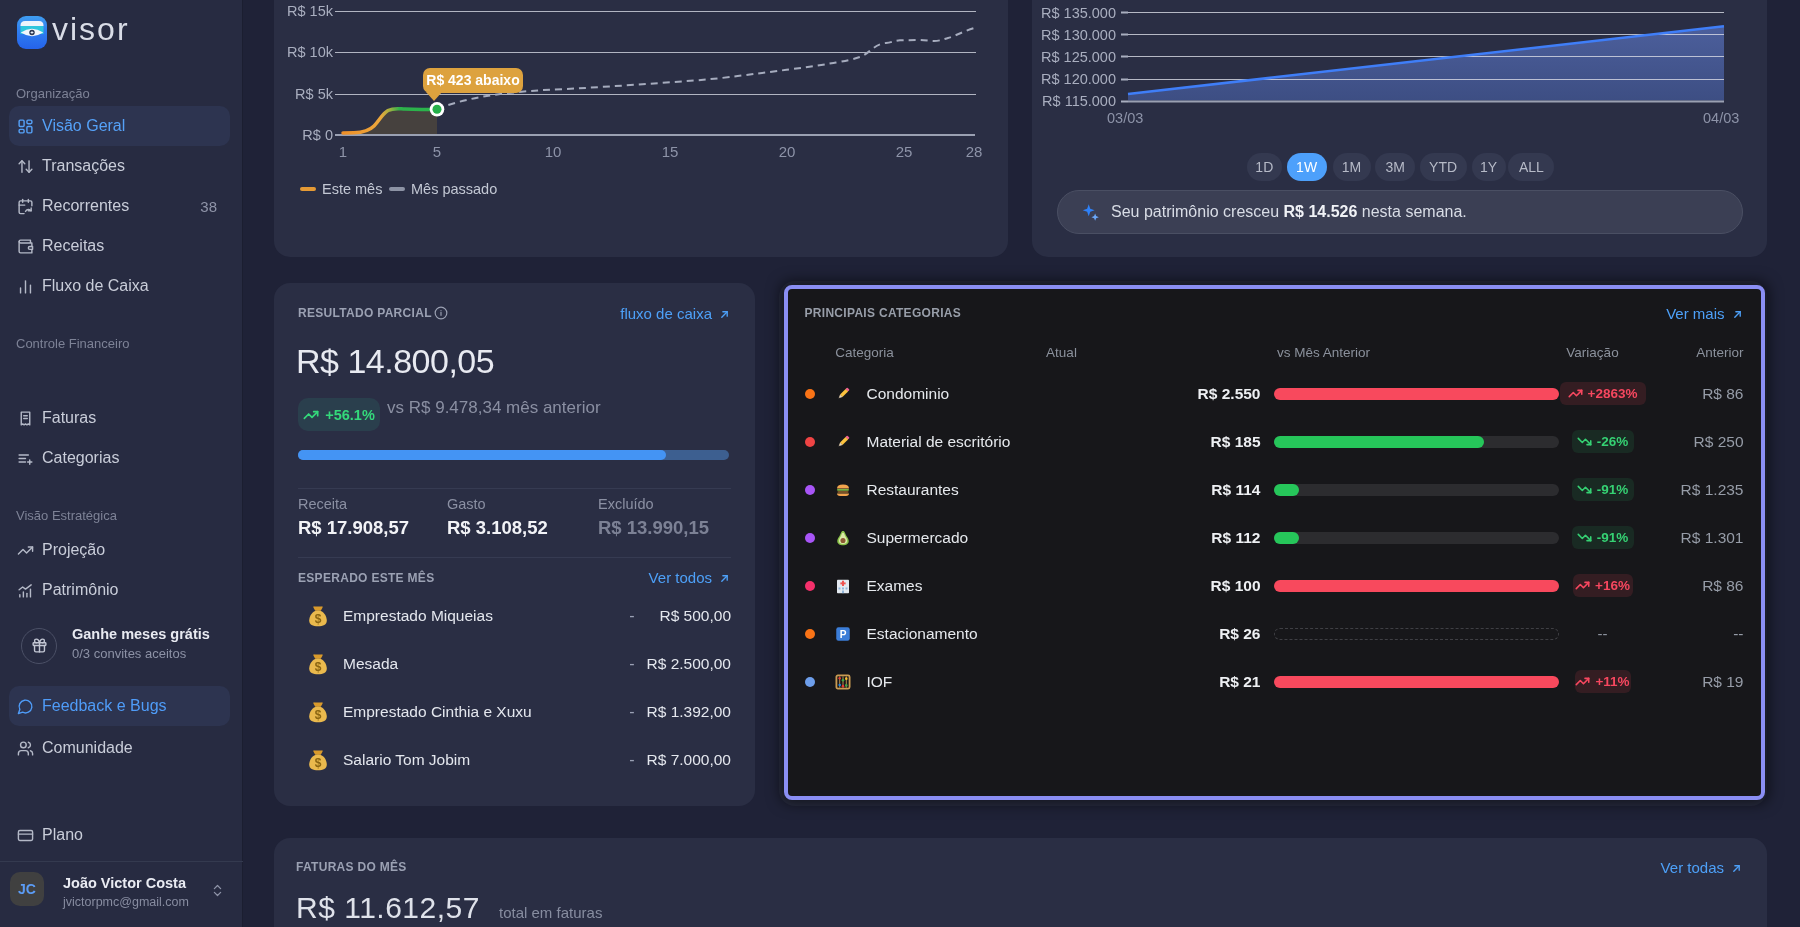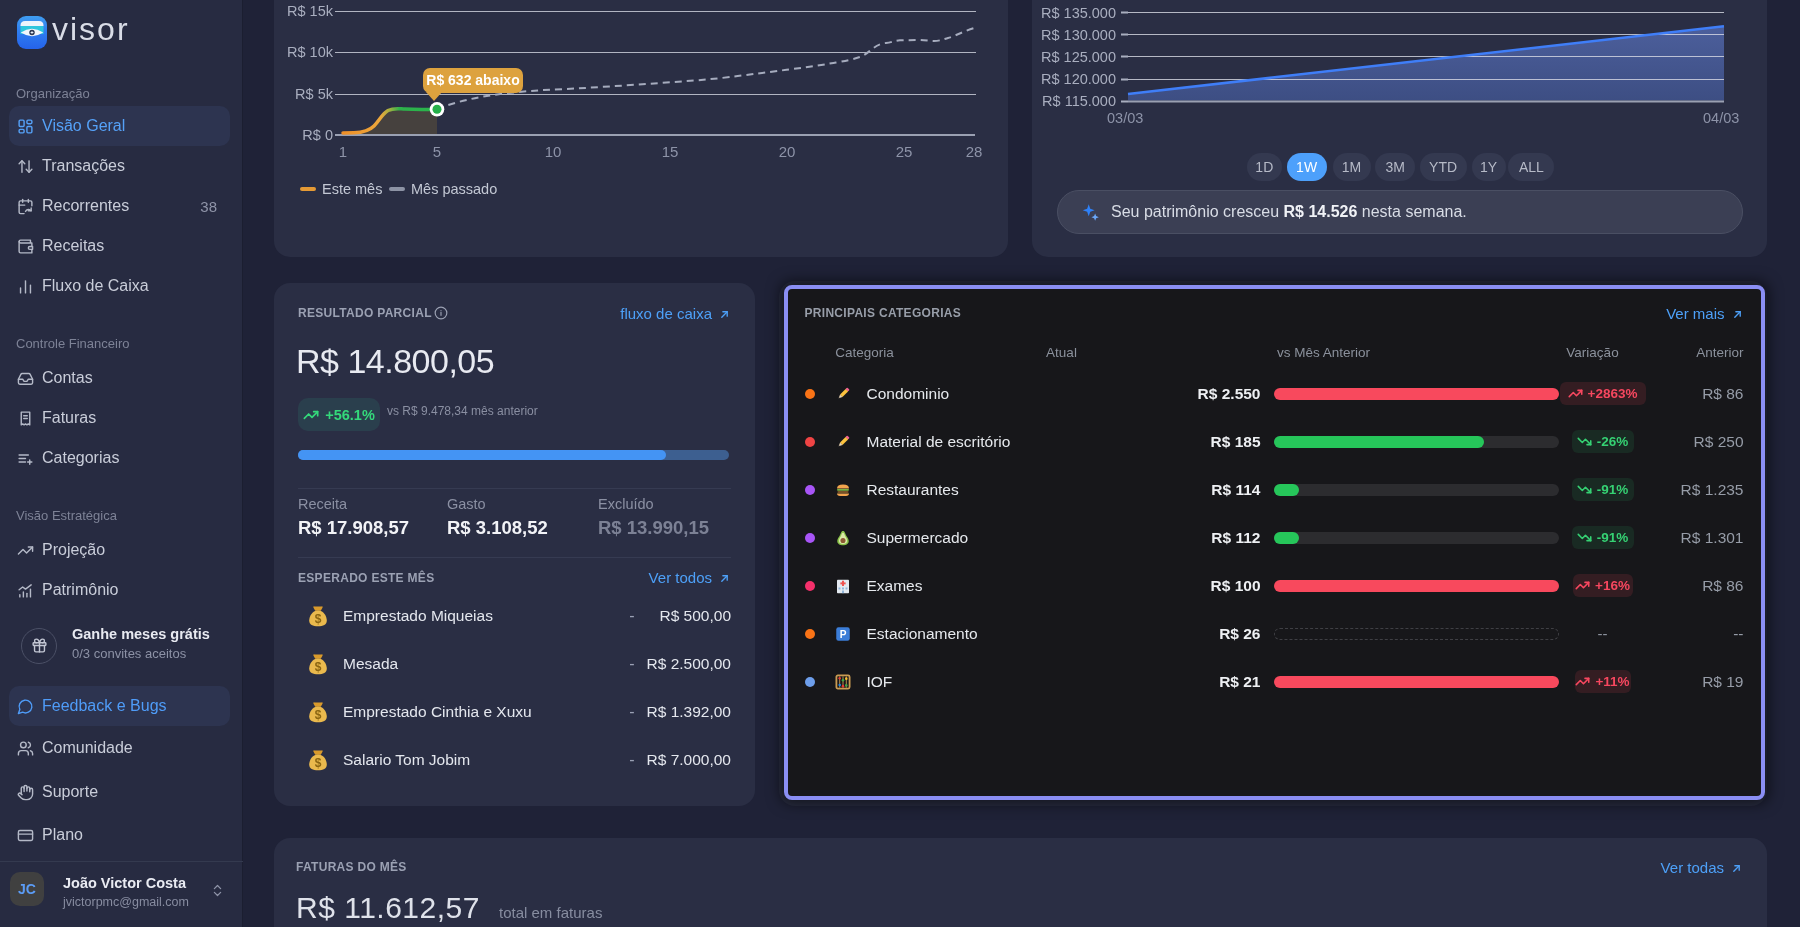--- a/index.html
+++ b/index.html
@@ -102,27 +102,20 @@
   <div class="nav" style="top:266px;">
     <svg viewBox="0 0 24 24">
         <line x1="5" y1="21" x2="5" y2="14"></line>
         <line x1="12" y1="21" x2="12" y2="4"></line>
         <line x1="19" y1="21" x2="19" y2="10"></line>
       </svg>
     <span>Fluxo de Caixa</span>
   </div>
 
   <div class="abs" style="left:16px;top:336px;font-size:13px;color:#7d8296;">Controle Financeiro</div>
-  <div class="nav" style="top:358px;">
-    <svg viewBox="0 0 24 24">
-        <polyline points="22 13 16 13 14 16 10 16 8 13 2 13"></polyline>
-        <path d="M5.45 6.11 2 13v5a2 2 0 0 0 2 2h16a2 2 0 0 0 2-2v-5l-3.45-6.89A2 2 0 0 0 16.76 5H7.24a2 2 0 0 0-1.79 1.11z"></path>
-      </svg>
-    <span>Contas</span>
-  </div>
   <div class="nav" style="top:398px;">
     <svg viewBox="0 0 24 24">
         <path d="M6 3h12v18l-2-1.3L14 21l-2-1.3L10 21l-2-1.3L6 21z"></path>
         <path d="M9.5 8h5"></path>
         <path d="M9.5 12h5"></path>
       </svg>
     <span>Faturas</span>
   </div>
   <div class="nav" style="top:438px;">
     <svg viewBox="0 0 24 24">
@@ -172,29 +165,20 @@
         <path d="M22 21v-2a4 4 0 0 0-3-3.87"></path>
         <path d="M16 3.13a4 4 0 0 1 0 7.75"></path>
       </svg>
     <span>Comunidade</span>
   </div>
   <div class="nav active" style="top:686px;color:#4f9cf8;">
     <svg viewBox="0 0 24 24" style="color:#4f9cf8;">
         <path d="M7.9 20A9 9 0 1 0 4 16.1L2 22Z"></path>
       </svg>
     <span style="color:#4f9cf8;">Feedback e Bugs</span>
-  </div>
-  <div class="nav" style="top:772px;">
-    <svg viewBox="0 0 24 24">
-        <path d="M18 11V6a2 2 0 0 0-4 0"></path>
-        <path d="M14 10V4a2 2 0 0 0-4 0v2"></path>
-        <path d="M10 10.5V6a2 2 0 0 0-4 0v8"></path>
-        <path d="M18 8a2 2 0 1 1 4 0v6a8 8 0 0 1-8 8h-2c-2.8 0-4.5-.86-5.99-2.34l-3.6-3.6a2 2 0 0 1 2.83-2.82L7 15"></path>
-      </svg>
-    <span>Suporte</span>
   </div>
   <div class="nav" style="top:815px;">
     <svg viewBox="0 0 24 24">
         <rect width="20" height="14" x="2" y="5" rx="2"></rect>
         <line x1="2" x2="22" y1="10" y2="10"></line>
       </svg>
     <span>Plano</span>
   </div>
 
   <div class="abs" style="left:0;top:861px;width:243px;height:1px;background:#343a4f;"></div>
@@ -227,21 +211,21 @@
         <path d="M61 112.5 H702"></path>
         <path d="M61 154.5 H702"></path>
     </g>
     <path d="M61 195 H701" stroke="#9aa0b2" stroke-width="2"></path>
     <path d="M69 193 L80 192.8 C88 192.5 95 191 100 186 C106 180 108 174 114 170.5 C120 167.5 125 168.8 131 169 C140 169.5 150 169.5 163 169.2 L163 194 L69 194 Z" fill="#46413e"></path>
     <path d="M69 193 L80 192.8 C88 192.5 95 191 100 186 C106 180 108 174 114 170.5 C120 167.5 125 168.8 131 169 C140 169.5 150 169.5 163 169.2" fill="none" stroke="url(#gOG)" stroke-width="3.5" stroke-linecap="round"></path>
     <path d="M163 169 C186 160 210 156 233 153 C256 151 268 150 280 149.5 C304 148.5 327 147 350 145.5 C374 144 398 142 421 140.5 C445 138.5 456 137 468 135.5 C492 132.5 503 131 515 129.5 C539 126.5 550 124.5 562 122.5 C574 120.5 580 119 586 117 C595 114 600 104 612 103 C618 102.5 620 100.5 626 100.3 L646 100 C652 100.2 656 101 660 101 C666 101 670 99 674 98 C680 96.5 690 91 700 88" fill="none" stroke="#a6acbe" stroke-width="2" stroke-dasharray="7 5"></path>
     <circle cx="163" cy="169.3" r="7.3" fill="#ffffff"></circle>
     <circle cx="163" cy="169.3" r="4.5" fill="#25b04a"></circle>
   </svg>
-  <div class="abs" style="left:149px;top:128px;width:100px;height:25px;background:#dda23e;border-radius:7px;color:#fff;font-size:14px;font-weight:bold;text-align:center;line-height:25px;white-space:nowrap;">R$ 632 abaixo</div>
+  <div class="abs" style="left:149px;top:128px;width:100px;height:25px;background:#dda23e;border-radius:7px;color:#fff;font-size:14px;font-weight:bold;text-align:center;line-height:25px;white-space:nowrap;">R$ 423 abaixo</div>
   <div class="abs" style="left:152px;top:152px;width:0;height:0;border-left:8px solid transparent;border-right:8px solid transparent;border-top:9px solid #dda23e;"></div>
   <div class="abs xlab" style="left:53px;top:203px;">1</div>
   <div class="abs xlab" style="left:147px;top:203px;">5</div>
   <div class="abs xlab" style="left:263px;top:203px;">10</div>
   <div class="abs xlab" style="left:380px;top:203px;">15</div>
   <div class="abs xlab" style="left:497px;top:203px;">20</div>
   <div class="abs xlab" style="left:614px;top:203px;">25</div>
   <div class="abs xlab" style="left:684px;top:203px;">28</div>
   <div class="abs" style="left:26px;top:247px;width:16px;height:3.5px;border-radius:2px;background:#e59a35;"></div>
   <div class="abs" style="left:48px;top:241px;font-size:14.5px;color:#c3c8d4;">Este mês</div>
@@ -308,21 +292,21 @@
         <path d="M7 17 17 7"></path>
         <path d="M9 7h8v8"></path>
       </svg></div>
   <div class="abs" style="left:22px;top:59px;font-size:34px;letter-spacing:-0.5px;color:#e8eaf1;">R$ 14.800,05</div>
   <div class="abs" style="left:24px;top:115px;width:82px;height:33px;border-radius:10px;background:rgba(52,211,153,0.1);display:flex;align-items:center;justify-content:center;gap:6px;color:#34d97b;font-size:14.5px;font-weight:bold;">
     <svg viewBox="0 0 24 24" style="width:16px;height:16px;fill:none;stroke:#34d97b;stroke-width:2.5;stroke-linecap:round;stroke-linejoin:round;">
         <polyline points="22 7 13.5 15.5 8.5 10.5 2 17"></polyline>
         <polyline points="16 7 22 7 22 13"></polyline>
       </svg>+56.1%
   </div>
-  <div class="abs" style="left:113px;top:121px;font-size:12px;color:#8a8fa2;">vs R$ 9.478,34 mês anterior</div>
+  <div class="abs" style="left:113px;top:115px;font-size:17px;color:#8a8fa2;">vs R$ 9.478,34 mês anterior</div>
   <div class="abs" style="left:24px;top:167px;width:431px;height:10px;border-radius:5px;background:#3d5f90;"></div>
   <div class="abs" style="left:24px;top:167px;width:368px;height:10px;border-radius:5px;background:#4494f4;"></div>
   <div class="abs" style="left:24px;top:205px;width:433px;height:1px;background:#363b52;"></div>
   <div class="abs" style="left:24px;top:213px;font-size:14.5px;color:#8b90a3;">Receita</div>
   <div class="abs" style="left:173px;top:213px;font-size:14.5px;color:#8b90a3;">Gasto</div>
   <div class="abs" style="left:324px;top:213px;font-size:14.5px;color:#8b90a3;">Excluído</div>
   <div class="abs" style="left:24px;top:234px;font-size:18.5px;font-weight:bold;color:#f2f3f7;">R$ 17.908,57</div>
   <div class="abs" style="left:173px;top:234px;font-size:18.5px;font-weight:bold;color:#f2f3f7;">R$ 3.108,52</div>
   <div class="abs" style="left:324px;top:234px;font-size:18.5px;font-weight:bold;color:#7c8195;">R$ 13.990,15</div>
   <div class="abs" style="left:24px;top:274px;width:433px;height:1px;background:#363b52;"></div>

